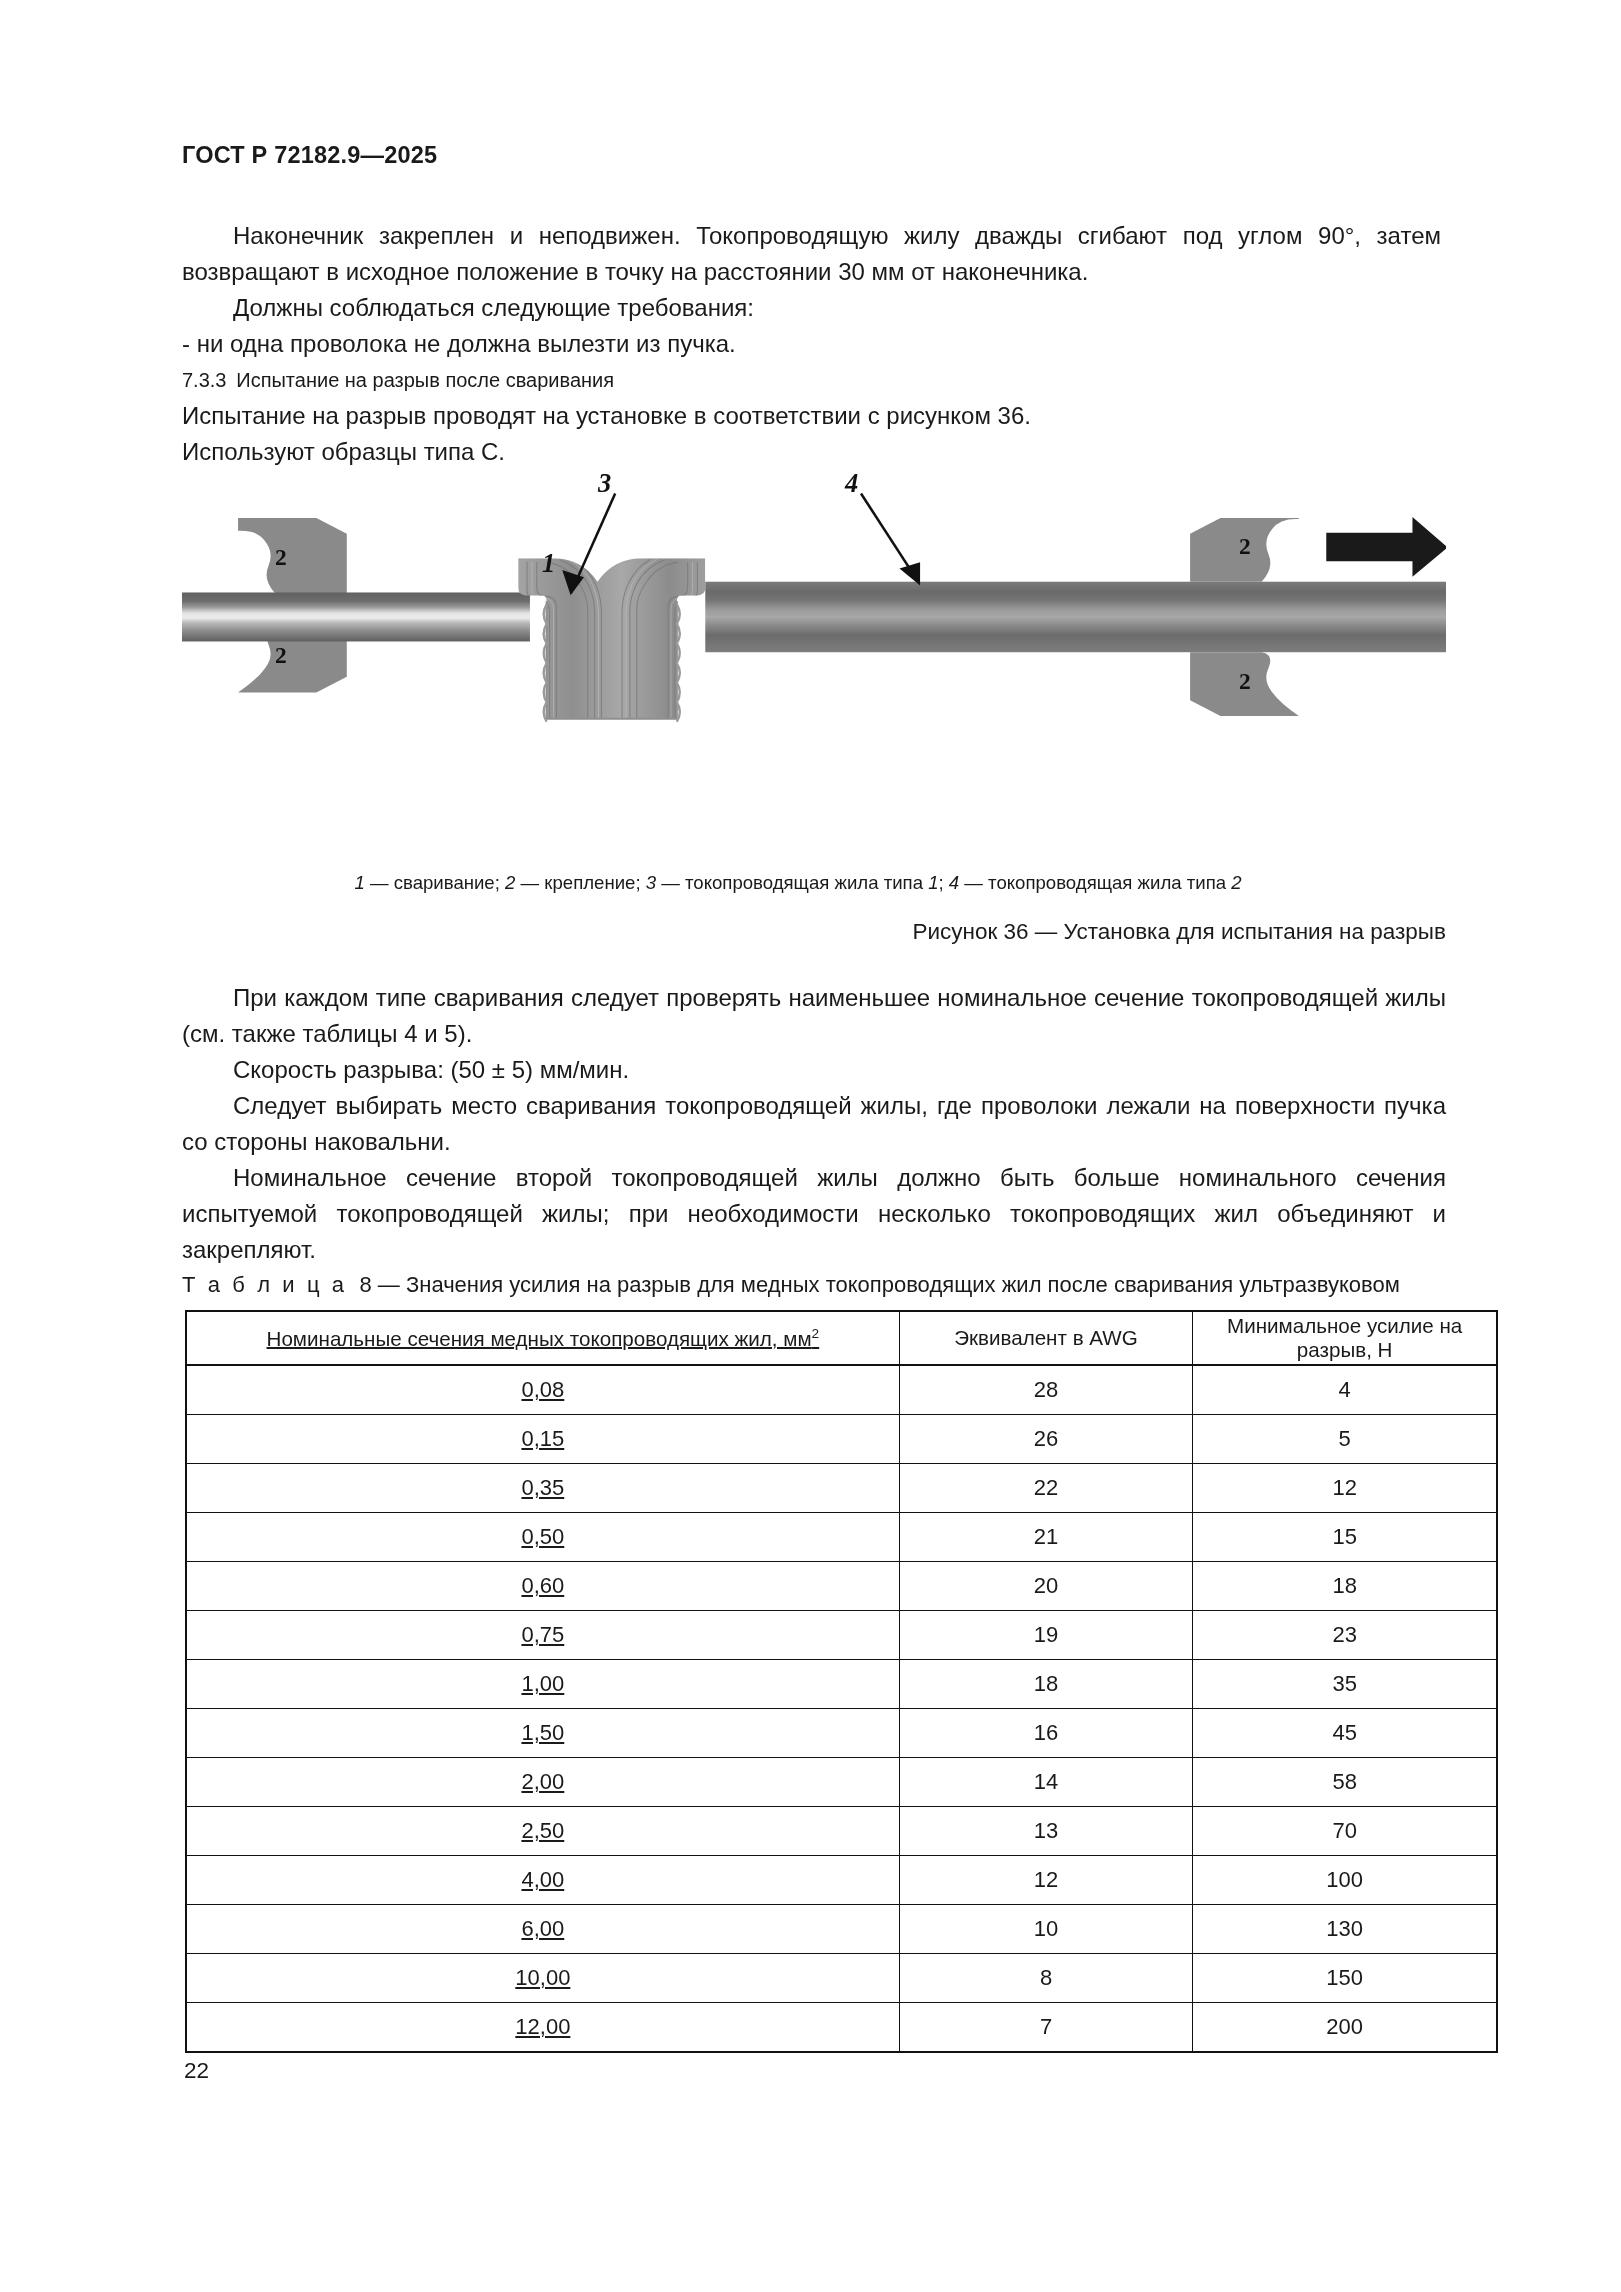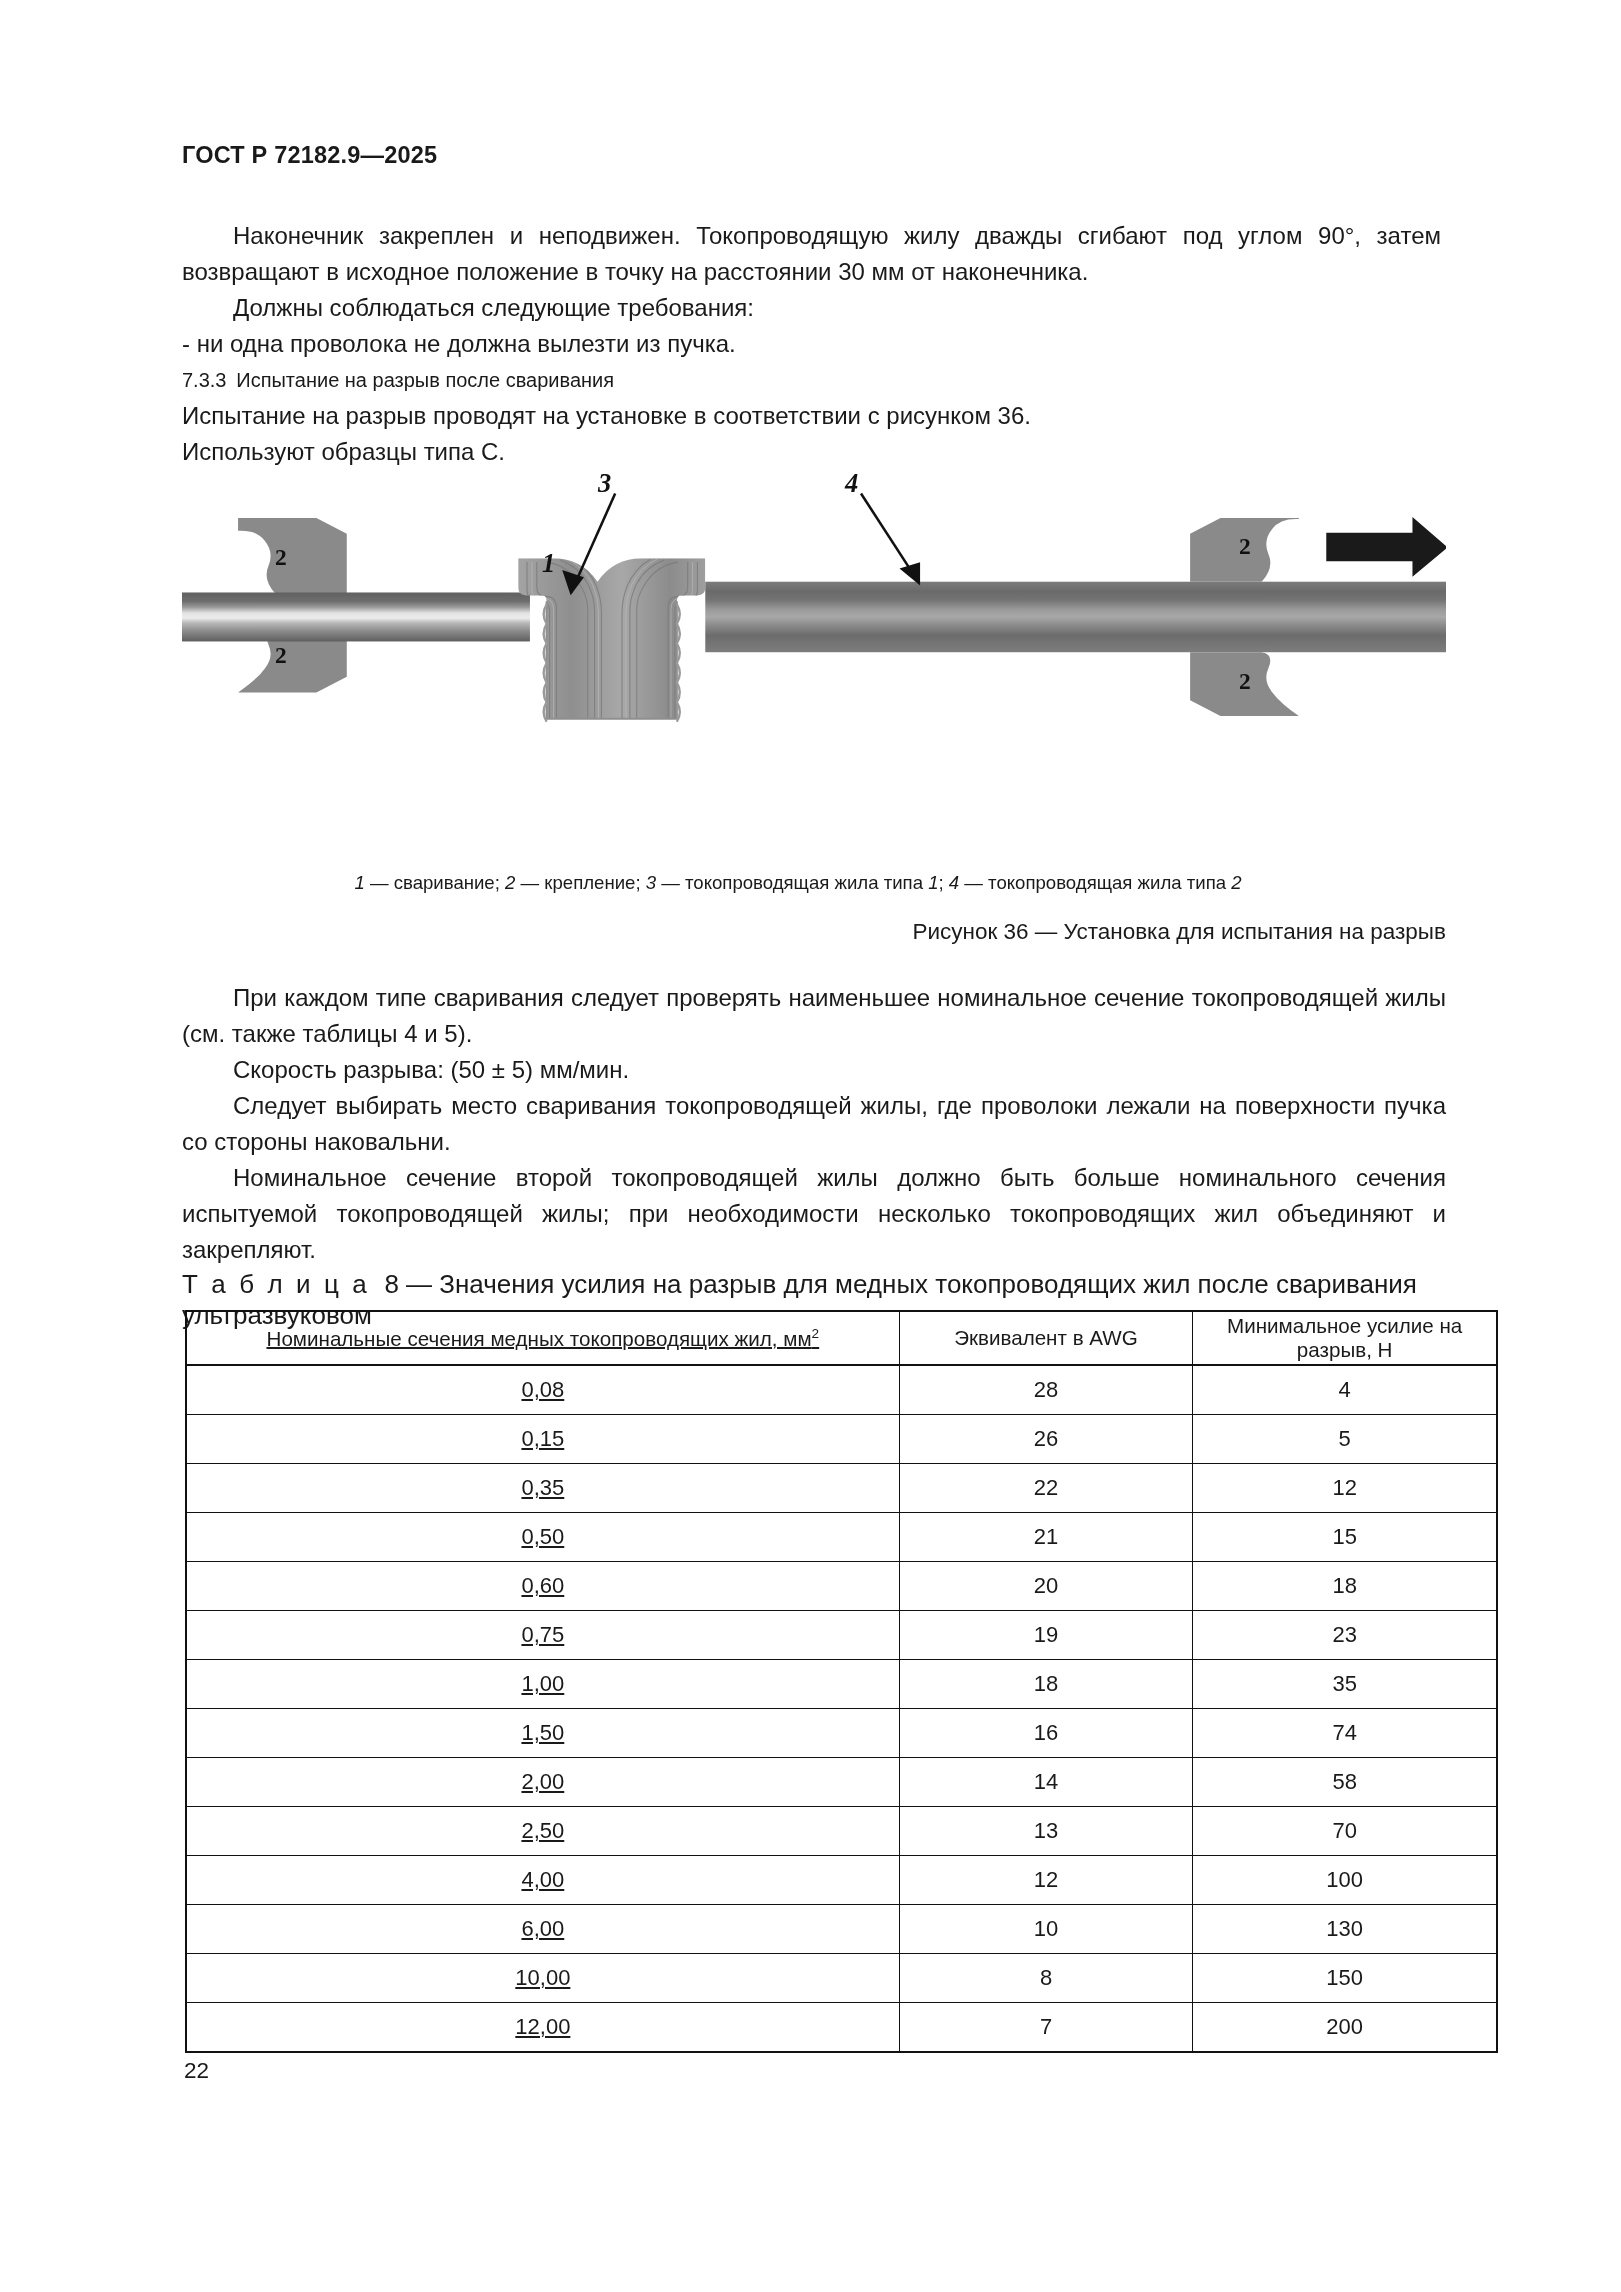--- a/index.html
+++ b/index.html
@@ -120,21 +120,21 @@
     top: 980px;
     width: 1264px;
   }
 
   
   .table-caption {
     position: absolute;
     left: 182px;
     top: 1269px;
     width: 1294px;
-    font-size: 26px;
+    font-size: 22px;
     line-height: 31px;
   }
   .table-caption .spaced {
     letter-spacing: 3.1px;
   }
 
   
   table.data {
     position: absolute;
     left: 185px;
@@ -355,21 +355,21 @@
           <td class="col-c">23</td>
         </tr>
         <tr>
           <td class="col-a">1,00</td>
           <td class="col-b">18</td>
           <td class="col-c">35</td>
         </tr>
         <tr>
           <td class="col-a">1,50</td>
           <td class="col-b">16</td>
-          <td class="col-c">74</td>
+          <td class="col-c">45</td>
         </tr>
         <tr>
           <td class="col-a">2,00</td>
           <td class="col-b">14</td>
           <td class="col-c">58</td>
         </tr>
         <tr>
           <td class="col-a">2,50</td>
           <td class="col-b">13</td>
           <td class="col-c">70</td>

